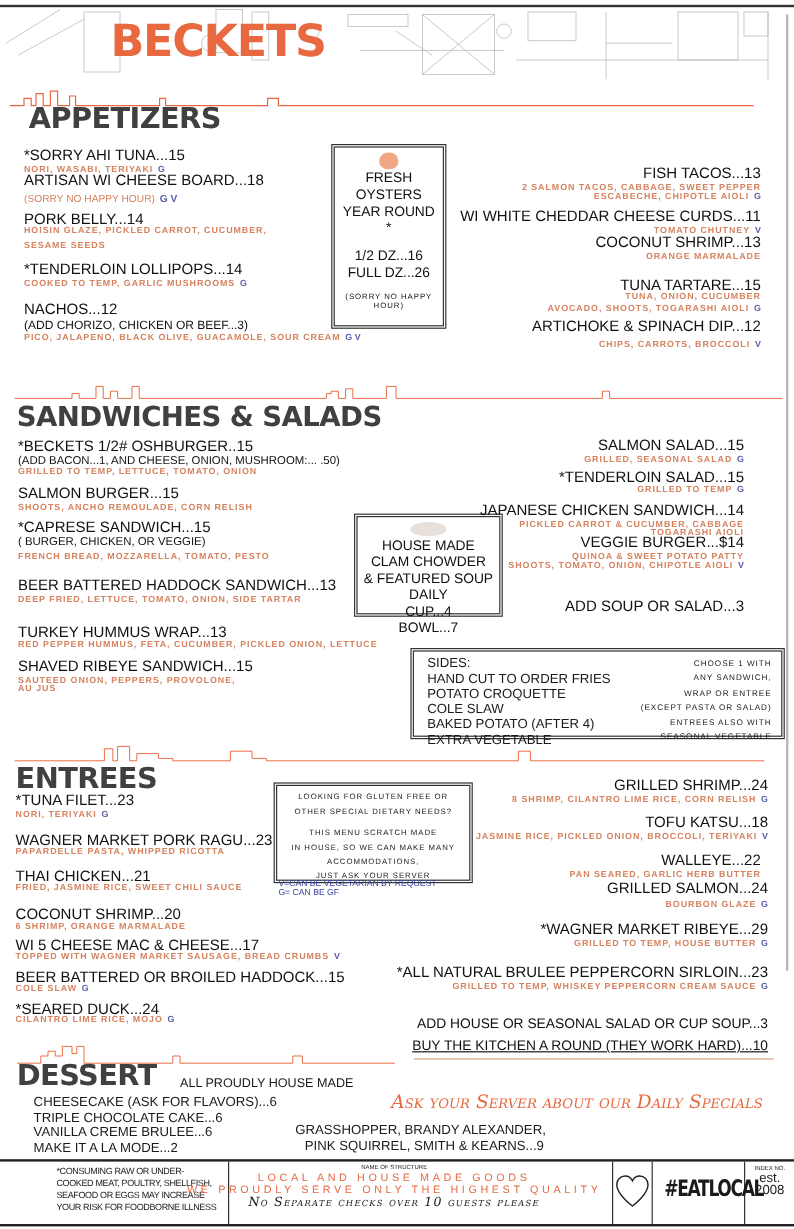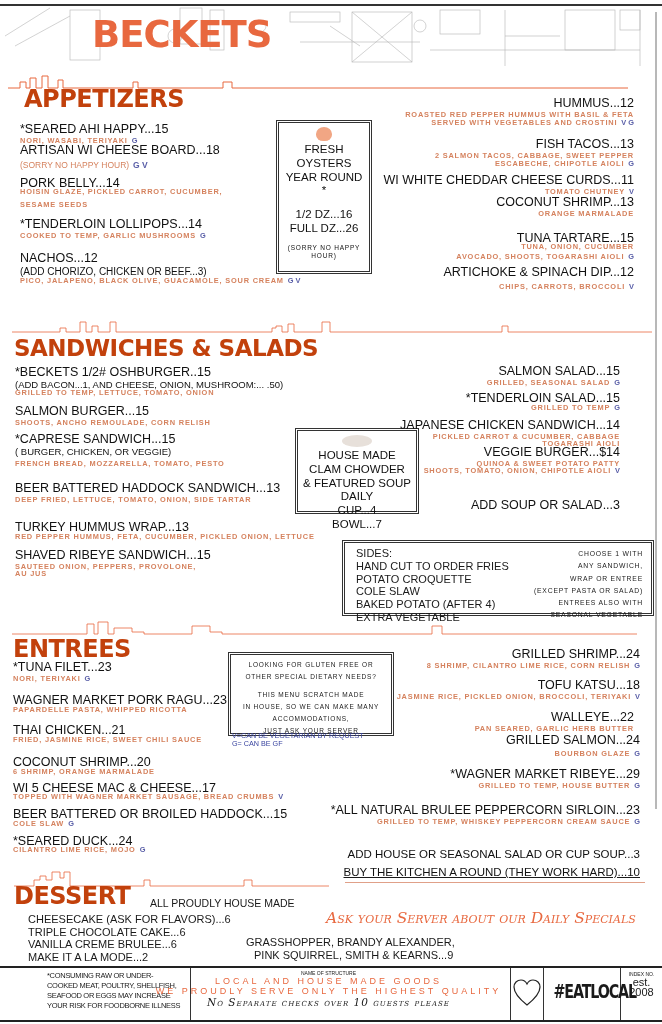--- a/index.html
+++ b/index.html
@@ -3,21 +3,21 @@
 <meta charset="utf-8">
 <style>
   html, body { margin:0; padding:0; }
   body { width:662px; height:1024px; background:#fff; position:relative; overflow:hidden; font-family:"Liberation Sans", sans-serif; color:#1a1a1a; }
   .page { position:absolute; left:0; top:0; width:662px; height:869px; }
   .border-r { position:absolute; right:5px; top:12px; bottom:60px; width:2px; background:#b8b8b8; }
   .top-rule { position:absolute; left:0; right:0; top:4px; height:2px; background:#333; }
   .blueprint { position:absolute; left:0; top:6px; width:655px; height:62px; opacity:0.55; }
   .brand { position:absolute; left:92px; top:16px; font-family:"DejaVu Sans", sans-serif; font-weight:bold; font-size:37px; letter-spacing:-1px; color:#e8683f; line-height:1; }
   .skyline { position:absolute; height:20px; }
-  .sec-title { position:absolute; font-family:"DejaVu Sans", sans-serif; font-weight:bold; color:#c2410c; line-height:1; letter-spacing:-0.5px; }
+  .sec-title { position:absolute; font-family:"DejaVu Sans", sans-serif; font-weight:bold; color:#404040; line-height:1; letter-spacing:-0.5px; }
   .item { position:absolute; line-height:1.1; }
   .item .name { font-size:12.5px; color:#111; white-space:nowrap; }
   .item .desc { font-size:7.4px; font-weight:bold; letter-spacing:0.8px; color:#d5825e; white-space:nowrap; text-transform:uppercase; }
   .item .tag { color:#5a5fa8; font-weight:bold; margin-left:4px; letter-spacing:0; }
   .right { text-align:right; }
   .box { position:absolute; border:3px double #333; background:#fff; text-align:center; font-size:11.5px; color:#111; line-height:1.2; }
   .box .small { font-size:6.5px; letter-spacing:0.8px; }
   .oyster { width:16px; height:14px; margin:4px auto 2px; background:#f1a684; border-radius:50% 50% 45% 45%; }
   .bowl { width:30px; height:12px; margin:4px auto 2px; background:#e7e0da; border-radius:50%; }
   .sides { position:absolute; left:342px; top:540px; width:306px; height:70px; border:3px double #333; background:#fff; }
@@ -67,21 +67,21 @@
     </g>
   </svg>
   <div class="brand">BECKETS</div>
 
   <svg class="skyline" style="left:8px;top:70px;width:630px;" viewBox="0 0 630 20">
     <polyline fill="none" stroke="#e8683f" stroke-width="1" points="0,18 12,18 12,12 18,12 18,18 22,18 22,8 28,8 28,18 34,18 34,6 40,6 40,18 50,18 50,10 55,10 55,18 125,18 125,12 130,12 130,18 215,18 215,12 224,12 224,18 620,18"></polyline>
   </svg>
   <div class="sec-title" style="left:24px;top:87px;font-size:24px;">APPETIZERS</div>
 
   <div class="item" style="left:20px;top:123px;">
-    <div class="name">*SEARED AHI HAPPY...15</div>
+    <div class="name">*SORRY AHI TUNA...15</div>
     <div class="desc"><span>NORI, WASABI, TERIYAKI</span><span class="tag">G</span></div>
   </div>
   <div class="item" style="left:20px;top:144px;">
     <div class="name">ARTISAN WI CHEESE BOARD...18</div>
     <div class="desc" style="font-weight:normal;font-size:8.5px;letter-spacing:0;margin-top:3px;"><span>(SORRY NO HAPPY HOUR)</span><span class="tag">G V</span></div>
   </div>
   <div class="item" style="left:20px;top:177px;">
     <div class="name">PORK BELLY...14</div>
     <div class="desc" style="margin-top:-3px;">HOISIN GLAZE, PICKLED CARROT, CUCUMBER,</div>
     <div class="desc" style="margin-top:5px;">SESAME SEEDS</div>
@@ -100,25 +100,20 @@
     <div class="oyster"></div>
     <div>FRESH</div>
     <div>OYSTERS</div>
     <div>YEAR ROUND</div>
     <div>*</div>
     <div style="margin-top:10px;">1/2 DZ...16</div>
     <div>FULL DZ...26</div>
     <div class="small" style="margin-top:8px;">(SORRY NO HAPPY HOUR)</div>
   </div>
 
-  <div class="item right" style="right:28px;top:97px;">
-    <div class="name">HUMMUS...12</div>
-    <div class="desc">ROASTED RED PEPPER HUMMUS WITH BASIL &amp; FETA</div>
-    <div class="desc"><span>SERVED WITH VEGETABLES AND CROSTINI</span><span class="tag">V G</span></div>
-  </div>
   <div class="item right" style="right:28px;top:138px;">
     <div class="name">FISH TACOS...13</div>
     <div class="desc">2 SALMON TACOS, CABBAGE, SWEET PEPPER</div>
     <div class="desc"><span>ESCABECHE, CHIPOTLE AIOLI</span><span class="tag">G</span></div>
   </div>
   <div class="item right" style="right:28px;top:174px;">
     <div class="name">WI WHITE CHEDDAR CHEESE CURDS...11</div>
     <div class="desc"><span>TOMATO CHUTNEY</span><span class="tag">V</span></div>
   </div>
   <div class="item right" style="right:28px;top:196px;">

